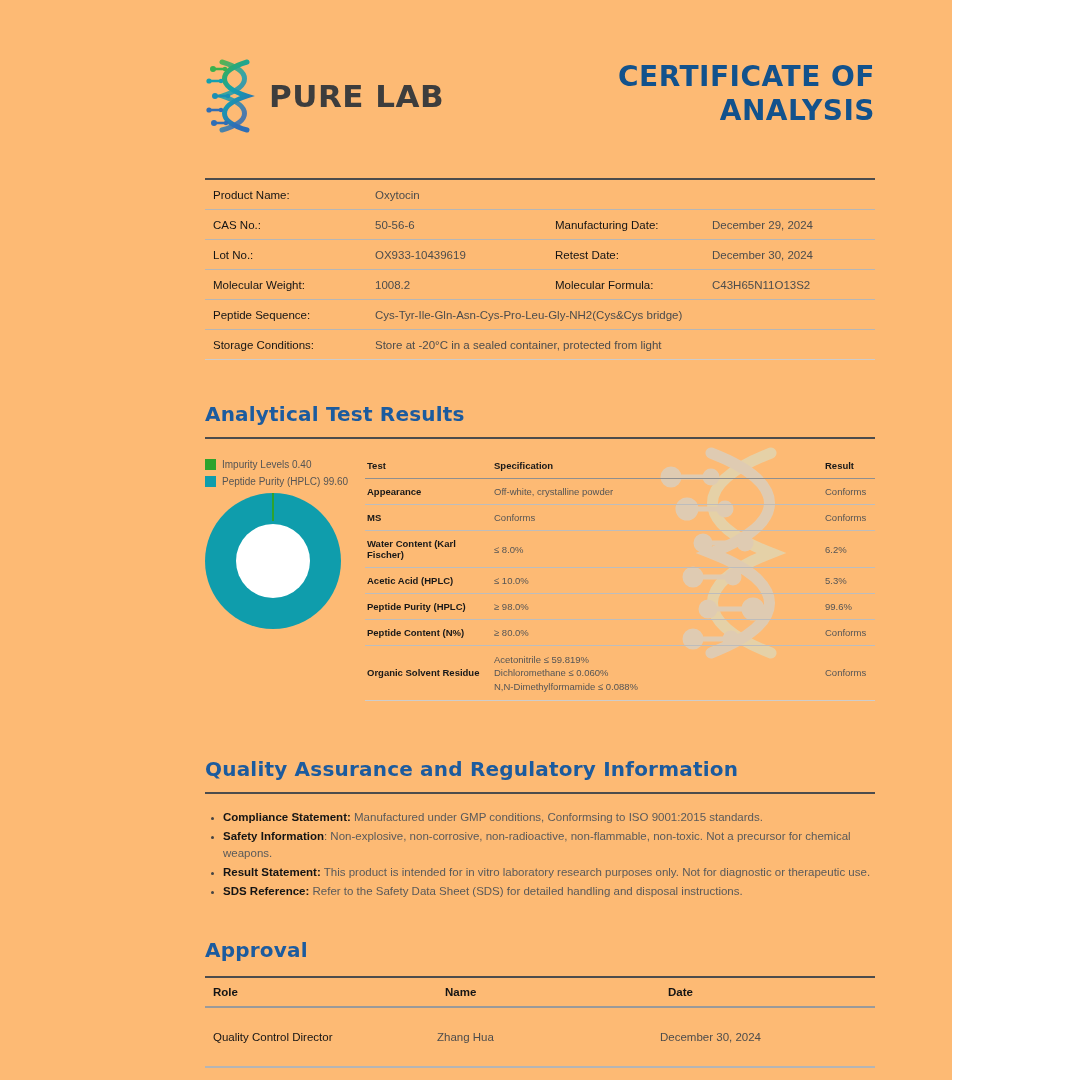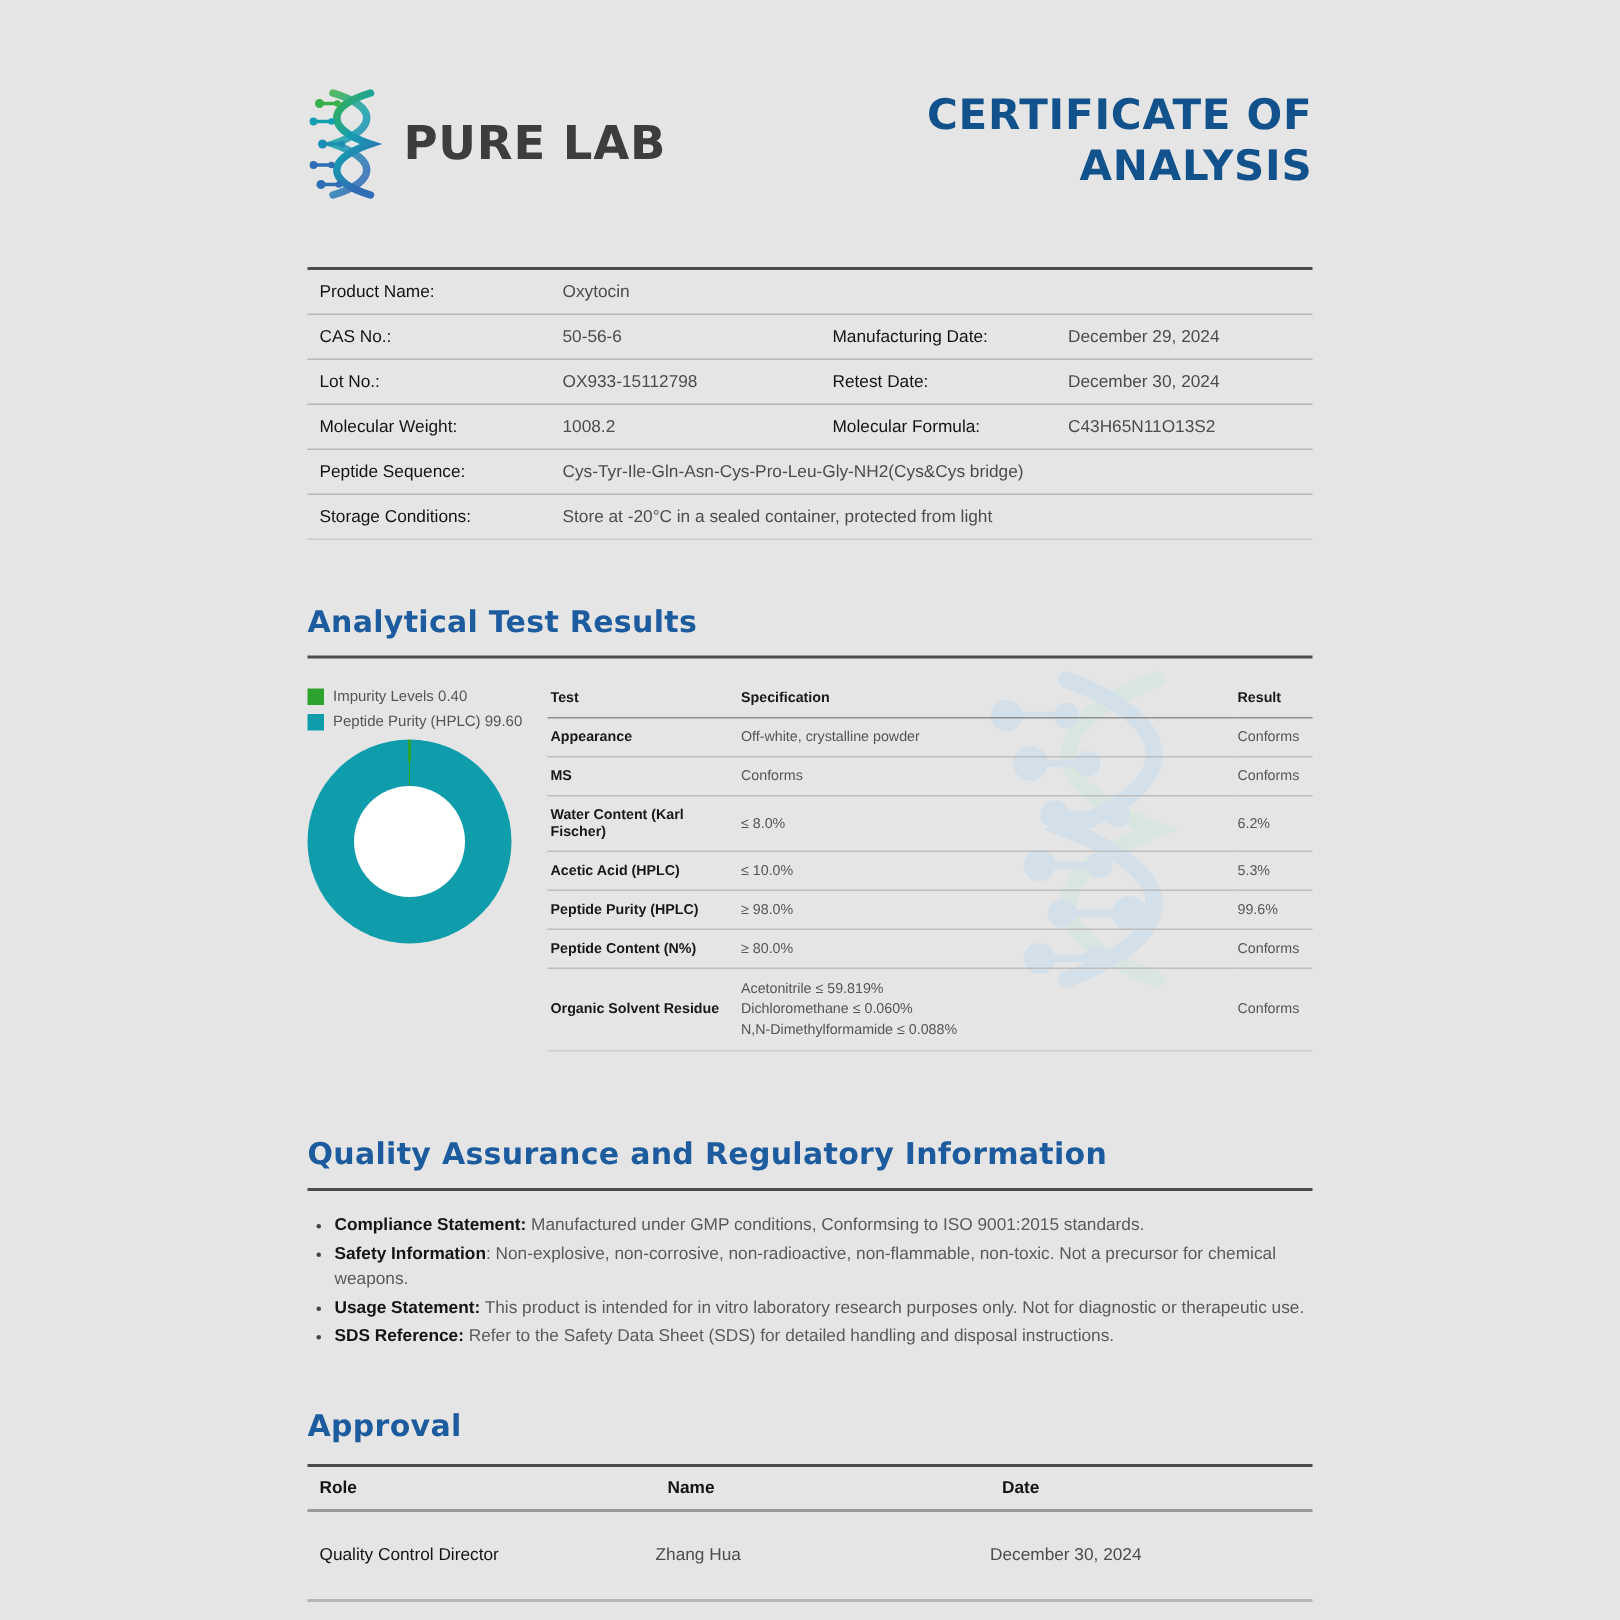--- a/index.html
+++ b/index.html
@@ -1,18 +1,18 @@
 <!DOCTYPE html>
 <html style="--title-blue: #12528c; --heading-blue: #1c5b9e; --brand-text: #3d3d3d;"><head>
 <meta charset="utf-8">
 <style>
   * { margin:0; padding:0; box-sizing:border-box; }
   html,body { background:#ffffff; }
   .page {
-    position:relative; width:1080px; height:1080px; background:#e5e5e5;
+    position:relative; width:952px; height:1080px; background:#fdba74;
     font-family:"Liberation Sans", sans-serif; overflow:hidden;
   }
   .content { width:670px; margin-left:205px; }
 
   
   .header { display:flex; justify-content:space-between; align-items:flex-start; padding-top:58px; }
   .logo { display:flex; align-items:center; gap:8px; }
   .logo-text { display:flex; flex-direction:column; }
   .brand-1 {
     font-family:"DejaVu Sans", sans-serif; font-weight:700; font-size:31px;
@@ -140,21 +140,21 @@
           <span class="info-value span3">Oxytocin</span>
         </div>
         <div class="info-row">
           <span class="info-label">CAS No.:</span>
           <span class="info-value">50-56-6</span>
           <span class="info-label">Manufacturing Date:</span>
           <span class="info-value">December 29, 2024</span>
         </div>
         <div class="info-row">
           <span class="info-label">Lot No.:</span>
-          <span class="info-value">OX933-15112798</span>
+          <span class="info-value">OX933-10439619</span>
           <span class="info-label">Retest Date:</span>
           <span class="info-value">December 30, 2024</span>
         </div>
         <div class="info-row">
           <span class="info-label">Molecular Weight:</span>
           <span class="info-value">1008.2</span>
           <span class="info-label">Molecular Formula:</span>
           <span class="info-value">C43H65N11O13S2</span>
         </div>
         <div class="info-row">
@@ -264,21 +264,21 @@
         </div>
       </div>
     </div>
 
     <div class="section-qa">
       <h2 class="section-heading">Quality Assurance and Regulatory Information</h2>
       <div class="rule"></div>
       <ul class="qa-list">
         <li><span class="qa-lead">Compliance Statement:</span><span> Manufactured under GMP conditions, Conformsing to ISO 9001:2015 standards.</span></li>
         <li><span class="qa-lead">Safety Information</span><span>: Non-explosive, non-corrosive, non-radioactive, non-flammable, non-toxic. Not a precursor for chemical weapons.</span></li>
-        <li><span class="qa-lead">Usage Statement:</span><span> This product is intended for in vitro laboratory research purposes only. Not for diagnostic or therapeutic use.</span></li>
+        <li><span class="qa-lead">Result Statement:</span><span> This product is intended for in vitro laboratory research purposes only. Not for diagnostic or therapeutic use.</span></li>
         <li><span class="qa-lead">SDS Reference:</span><span> Refer to the Safety Data Sheet (SDS) for detailed handling and disposal instructions.</span></li>
       </ul>
     </div>
 
     <div class="section-approval">
       <h2 class="section-heading">Approval</h2>
       <div class="rule"></div>
       <div class="approval-header">
         <span class="hcell">Role</span>
         <span class="hcell">Name</span>

